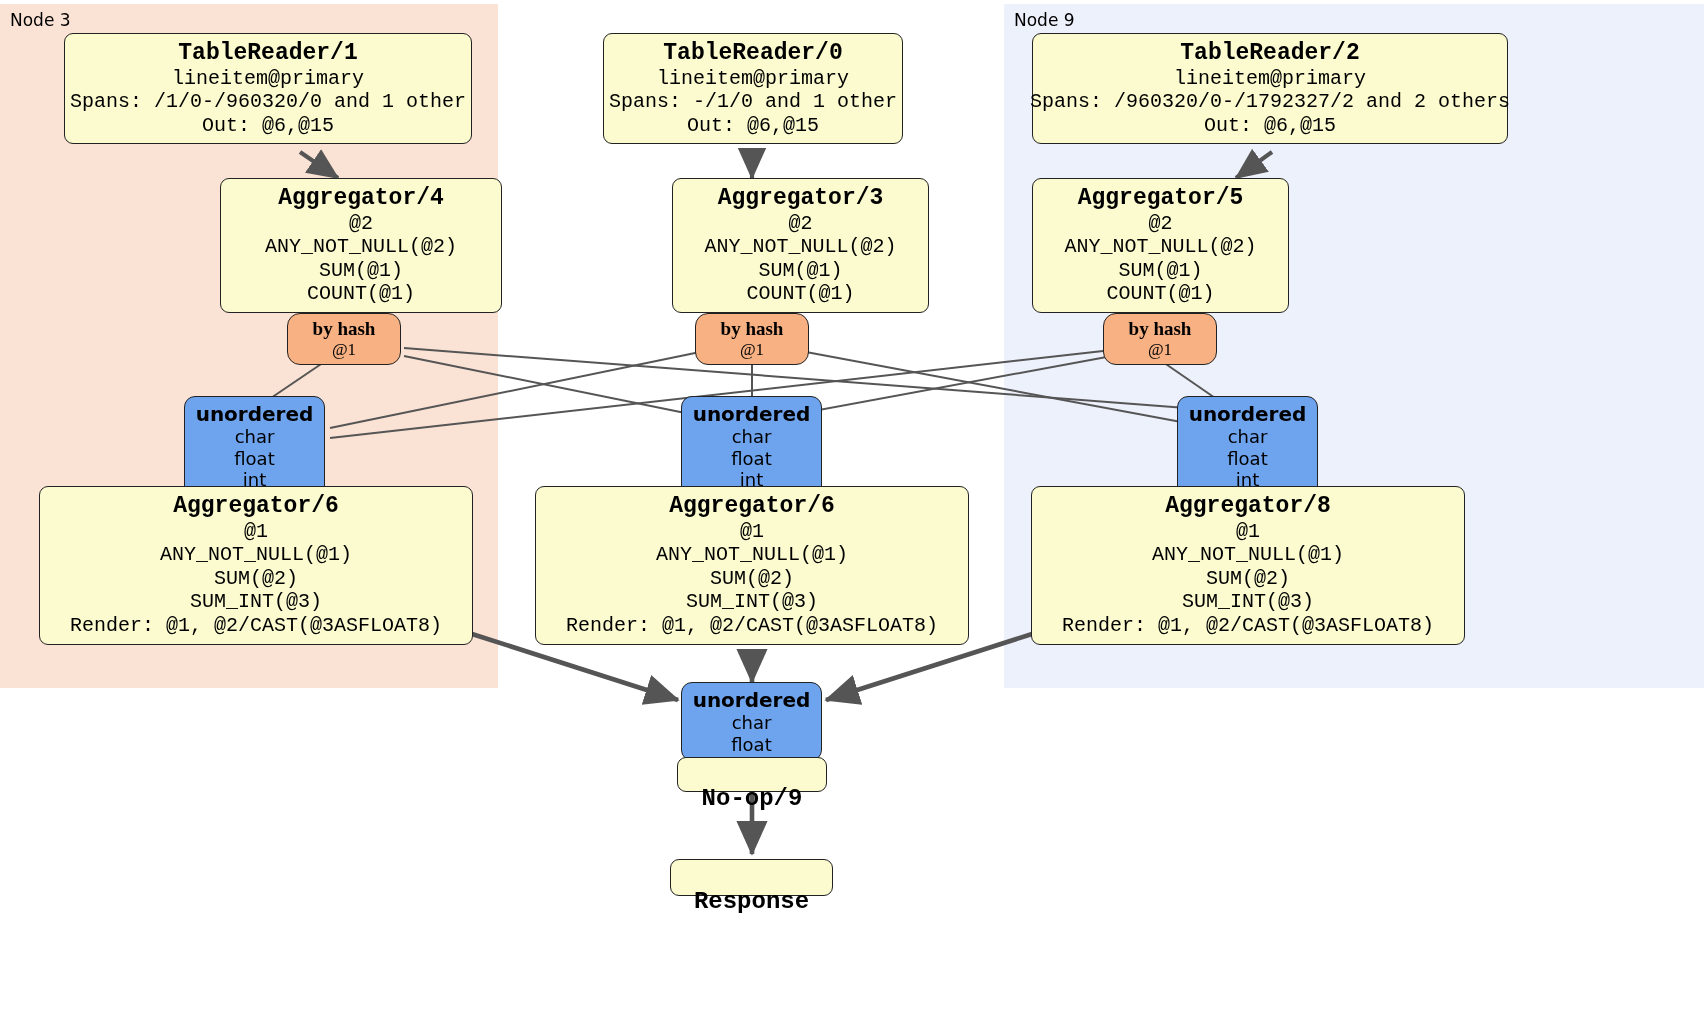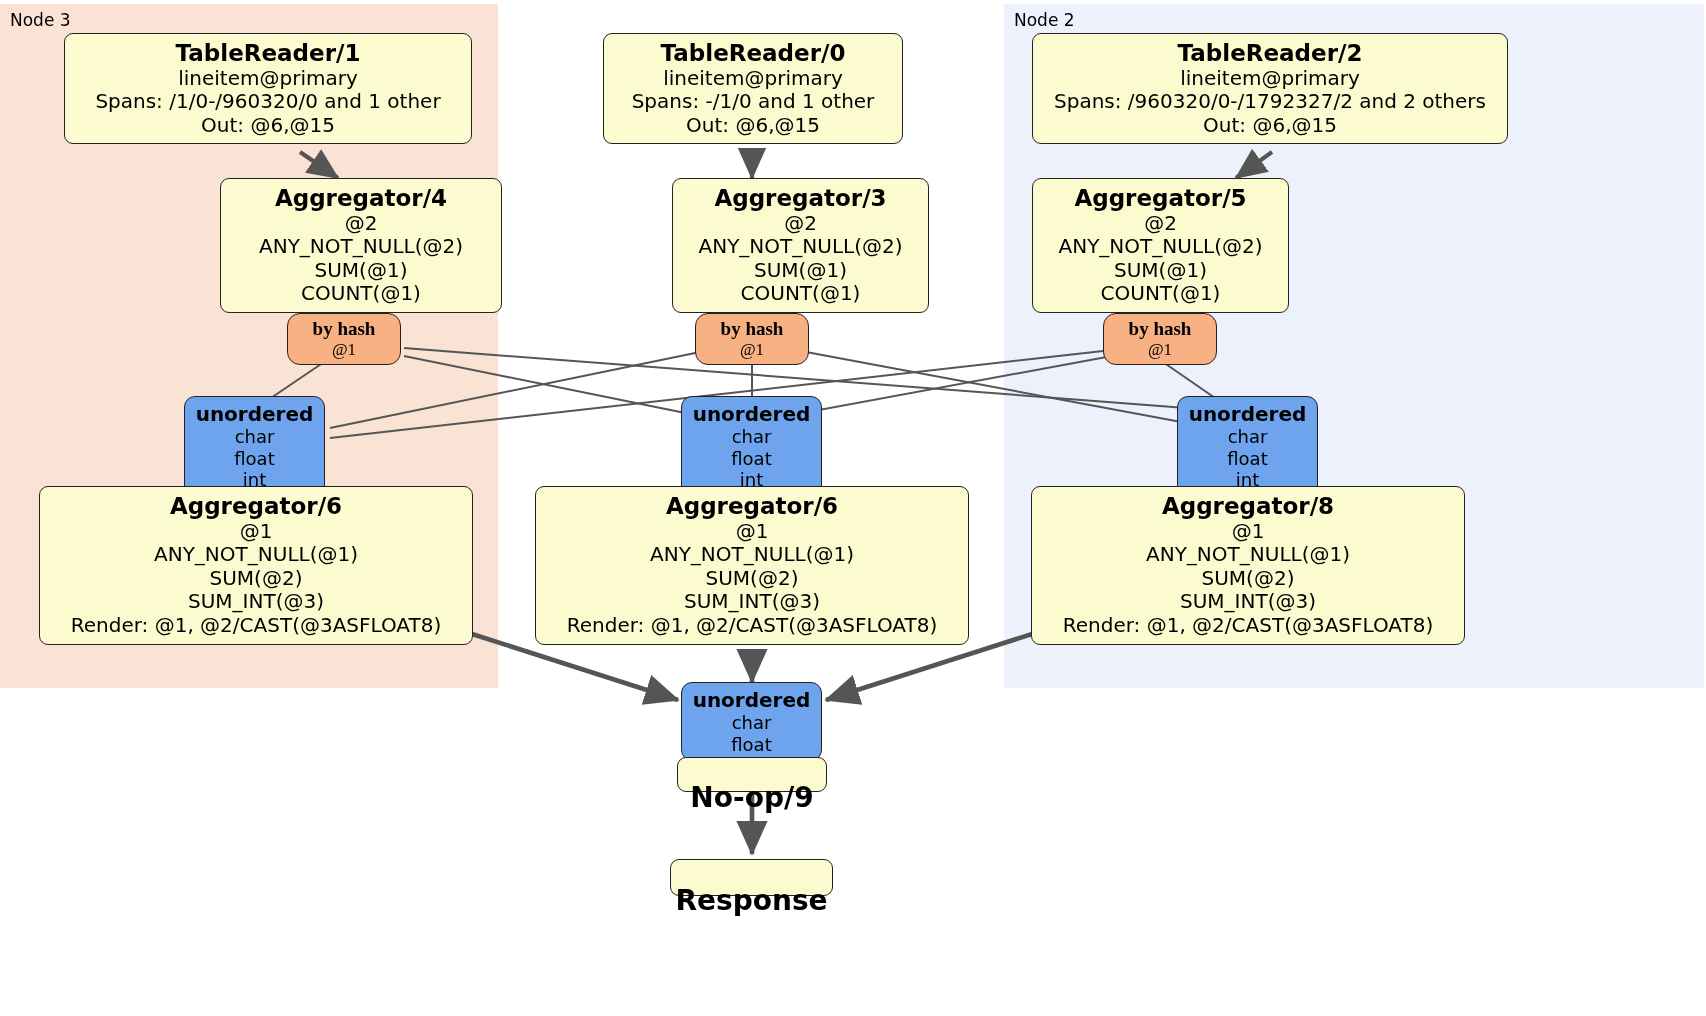--- a/index.html
+++ b/index.html
@@ -14,46 +14,46 @@
 
   
   #edges{position:absolute;left:0;top:0;width:1706px;height:1016px;
          pointer-events:none;}
 
   
   .node{position:absolute;box-sizing:border-box;display:flex;flex-direction:column;
         align-items:center;justify-content:center;text-align:center;}
 
   .proc{background:#fbfbcf;border:1.6px solid #222;border-radius:9px;
-        padding:6px 10px;}
+        padding:6px 10px;font-family:Liberation Mono, monospace;}
   .proc .ttl{font-weight:bold;font-size:23px;line-height:1.16;color:#000;}
   .proc .ln{font-size:20px;line-height:1.18;color:#000;white-space:nowrap;}
 
   .router{background:#6ea4ee;border:1.6px solid #222;border-radius:11px;
           padding:5px 10px;}
   .router .ttl{font-weight:bold;font-size:20px;line-height:1.2;color:#000;}
   .router .ln{font-size:18px;line-height:1.2;color:#000;}
 
   .hash{background:#f7b183;border:1.6px solid #222;border-radius:13px;
         padding:4px 12px;font-family:Liberation Serif, serif;}
   .hash .ttl{font-weight:bold;font-size:19px;line-height:1.18;color:#000;}
   .hash .ln{font-size:17px;line-height:1.18;color:#000;}
 
-  .small-proc .ttl{font-size:28px;margin-top:48px;}
+  .small-proc .ttl{font-size:24px;margin-top:48px;}
 </style>
 </head>
 <body>
 
 <div id="stage">
 
   <div class="cluster" style="left:0px;top:4px;width:498px;height:684px;background:#fae3d5;">
     <span class="cluster-label">Node 3</span>
   </div>
   <div class="cluster" style="left:1004px;top:4px;width:700px;height:684px;background:#edf1fb;">
-    <span class="cluster-label">Node 2</span>
+    <span class="cluster-label">Node 9</span>
   </div>
 
   <svg id="edges" viewBox="0 0 1706 1016" xmlns="http://www.w3.org/2000/svg">
     <defs>
       <marker id="ah" markerWidth="9" markerHeight="9" refX="7.2" refY="3.4" orient="auto" markerUnits="strokeWidth">
         <path d="M0,0 L7.6,3.4 L0,6.8 z" fill="#555"></path>
       </marker>
       <marker id="ah-thin" markerWidth="9" markerHeight="9" refX="7.5" refY="3" orient="auto" markerUnits="strokeWidth">
         <path d="M0,0 L7,3 L0,6 z" fill="#555"></path>
       </marker>

